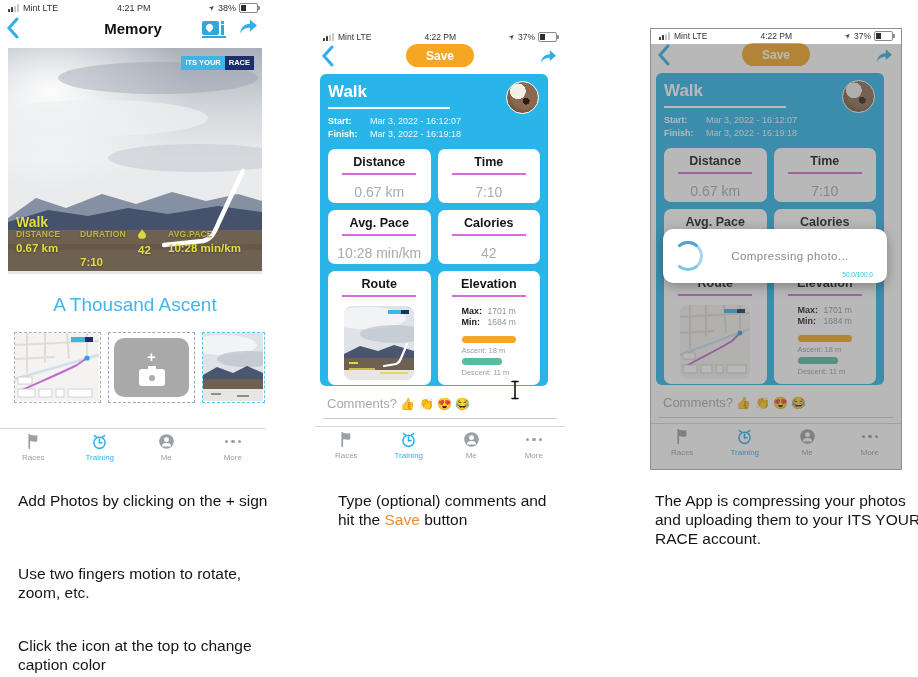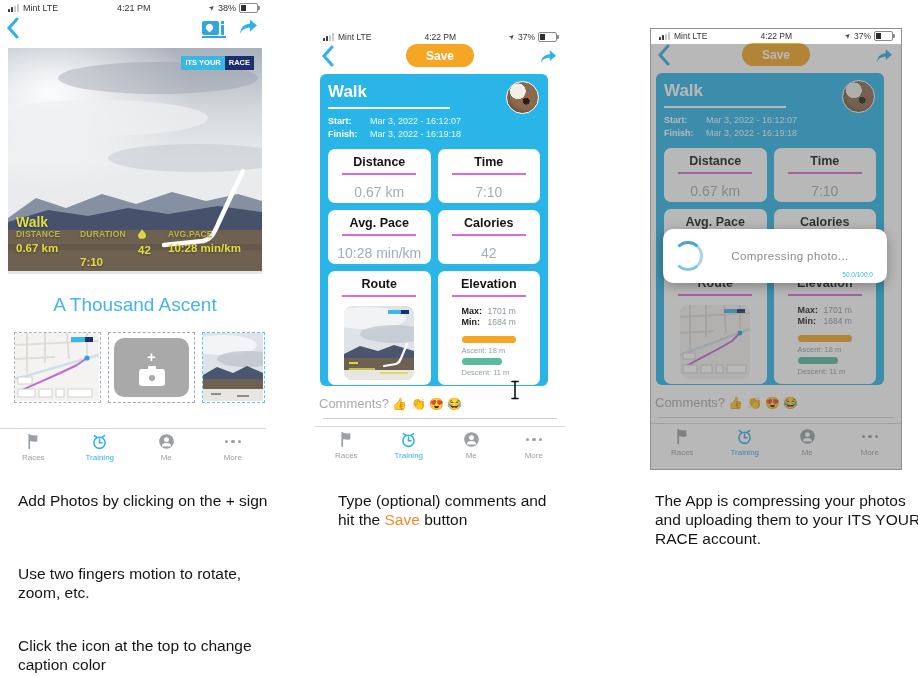--- a/index.html
+++ b/index.html
@@ -106,21 +106,21 @@
   .card .cvalue{font-size:14px;color:#a3adb3;}
   .routethumb{width:70px;height:74px;margin:0 auto;border-radius:8px;overflow:hidden;position:relative;}
   .elev{padding:0 24px;text-align:left;}
   .elev .erow{display:flex;align-items:baseline;line-height:1.3;}
   .elev .el{width:26px;font-size:9px;font-weight:bold;color:#151515;}
   .elev .ev{font-size:8.5px;color:#8d979d;}
   .bar{height:7px;border-radius:4px;}
   .bar.orange{background:#F5A623;width:100%;margin-top:7px;}
   .bar.teal{background:#58BBA0;width:74%;margin-top:3px;}
   .elabel{font-size:7.5px;color:#93a0a6;margin:3px 0 2px 0;}
-  .comments{position:absolute;left:4px;top:366px;font-size:13px;color:#a9a9a9;cursor:text;}
+  .comments{position:absolute;left:12px;top:366px;font-size:13px;color:#a9a9a9;cursor:text;}
   .comments .emo{font-size:12px;}
   .cdivider{position:absolute;left:8px;right:8px;top:388px;border-top:1px solid #cfcfcf;}
 
   
   .ibeam{position:absolute;left:194px;top:350px;z-index:3;}
 
   
   .p3{border:1px solid #8f8f8f;}
   .dim{position:absolute;left:0;right:0;top:15px;bottom:0;background:rgba(85,85,85,0.42);z-index:4;}
   .toast{position:absolute;left:12px;top:200px;width:224px;height:54px;background:#fff;border-radius:10px;
@@ -160,20 +160,21 @@
             <i></i>
           </span>
       </span>
     </div>
     <div class="nav">
       <span class="backbtn">
         <svg width="14" height="22" viewBox="0 0 14 22">
             <path d="M11 2 L3 11 L11 20" stroke="#2fb0e8" stroke-width="3" fill="none" stroke-linecap="round"></path>
           </svg>
       </span>
+      <div class="nav-title">Memory</div>
       <div class="nav-right">
         <span class="capicon">
           <span class="capicon-row">
             <span class="capicon-sq">
                 <span class="drop"></span>
               </span>
             <span class="capicon-i">
                 <b></b>
                 <i></i>
               </span>

